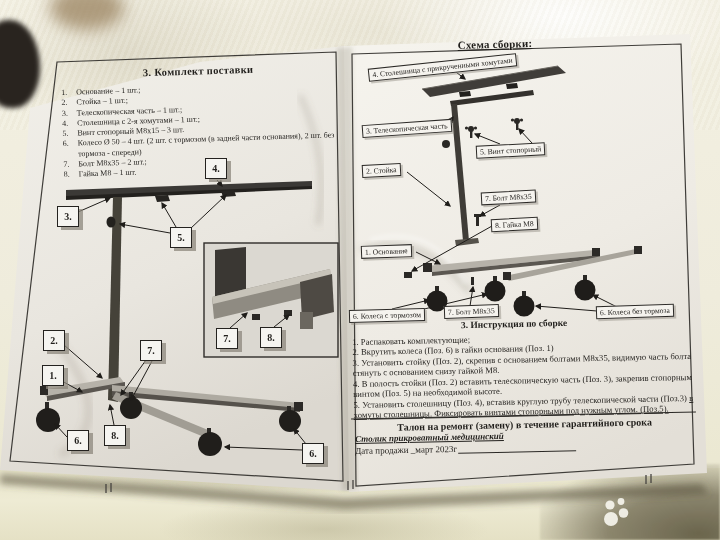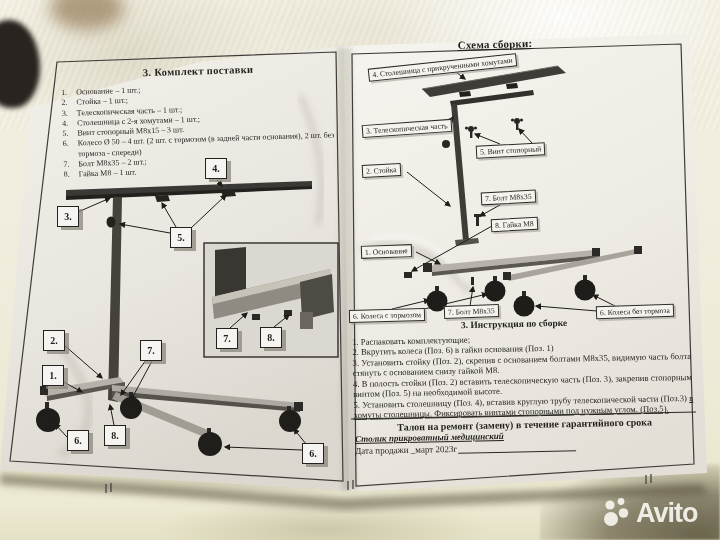--- a/index.html
+++ b/index.html
@@ -323,14 +323,13 @@
 
 <div class="abs avito">
   <svg width="36" height="36" viewBox="0 0 36 36">
     <g fill="rgba(250,249,243,.88)">
       <circle cx="12" cy="10" r="4.6"></circle>
       <circle cx="23" cy="6.5" r="3.4"></circle>
       <circle cx="13" cy="24" r="7"></circle>
       <circle cx="25.5" cy="18" r="4.8"></circle>
     </g>
   </svg>
-  <span class="avito-text">Avito</span>
 </div>
 
 </body></html>

